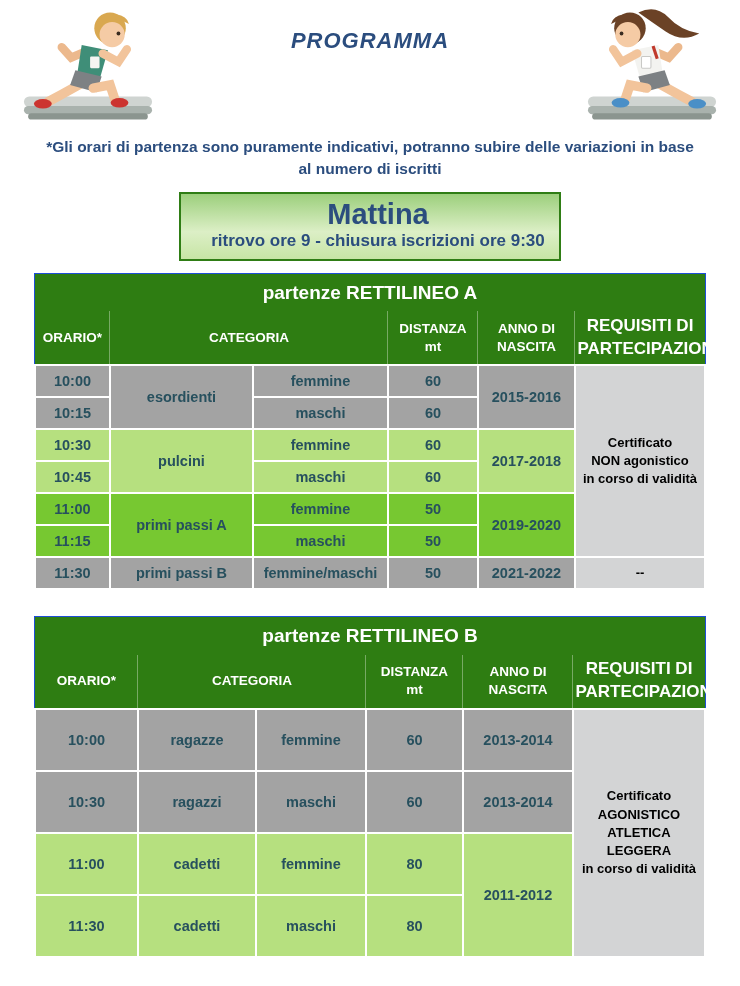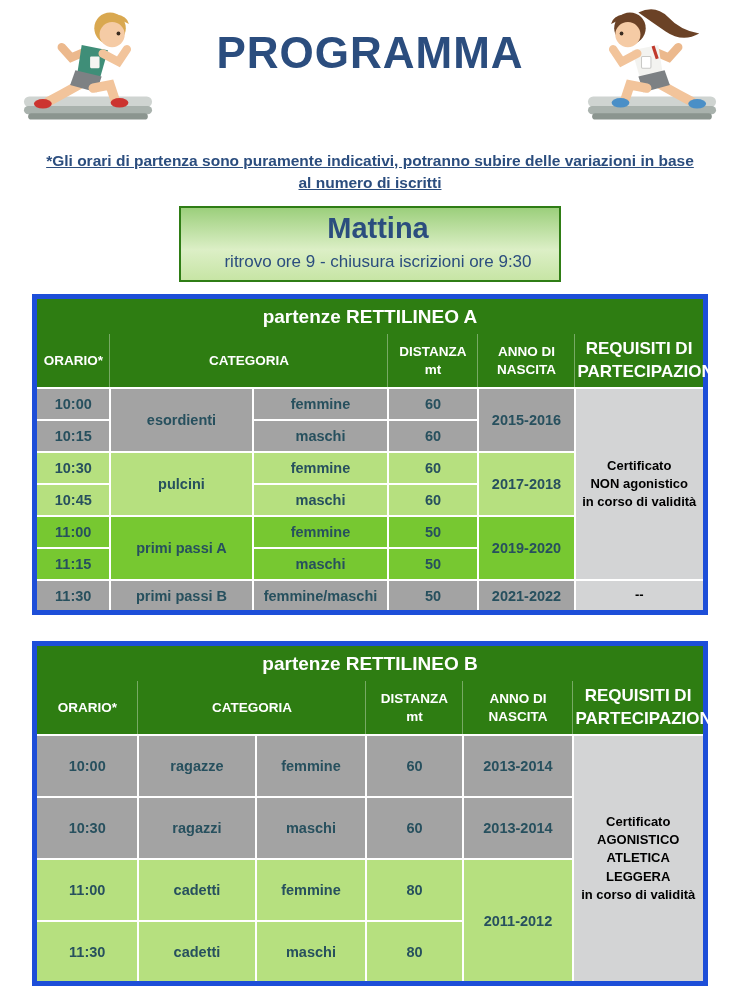--- a/index.html
+++ b/index.html
@@ -18,57 +18,57 @@
     align-items: flex-start;
     padding: 2px 18px 0 18px;
     height: 130px;
   }
   .runner-wrap { width: 140px; height: 126px; flex: 0 0 auto; }
   .runner-wrap svg { width: 100%; height: 100%; }
   .page-title {
     flex: 1;
     text-align: center;
     padding-top: 26px;
-    font-size: 44px;
+    font-size: 22px;
     font-weight: bold;
     letter-spacing: 1px;
     color: #2b4d7e;
+    font-style: italic;
   }
 
   
   .disclaimer {
     max-width: 648px;
-    margin: 20px auto 0 auto;
+    margin: 6px auto 0 auto;
     text-align: center;
     color: #2b4d7e;
     font-weight: bold;
     font-size: 15.5px;
     line-height: 1.45;
-    text-decoration: underline;
   }
 
   
   .banner {
     width: 382px;
     margin: 11px auto 12px auto;
     border: 2px solid #2f7d15;
     background: linear-gradient(180deg, #9ccf7c 0%, #dcefc6 58%, #c7e5a5 100%);
     text-align: center;
     padding: 5px 0 8px 16px;
   }
   .banner-title { font-size: 29px; font-weight: bold; color: #2b4d7e; line-height: 1.1; }
-  .banner-sub { font-size: 17px; font-weight: normal; color: #2b4d7e; margin-top: 7px; }
+  .banner-sub { font-size: 17px; font-weight: bold; color: #2b4d7e; margin-top: 0; }
 
   
   .tbl {
     width: 670px;
     margin: 0 auto;
     border-collapse: collapse;
     table-layout: fixed;
-    border: 5px solid #1d4ed8;
+    border: 1px solid #1d4ed8;
   }
   #table-a { margin-bottom: 26px; }
 
   .tbl .title-cell {
     background: #2e7d12;
     color: #ffffff;
     font-size: 19px;
     font-weight: bold;
     height: 38px;
     text-align: center;

